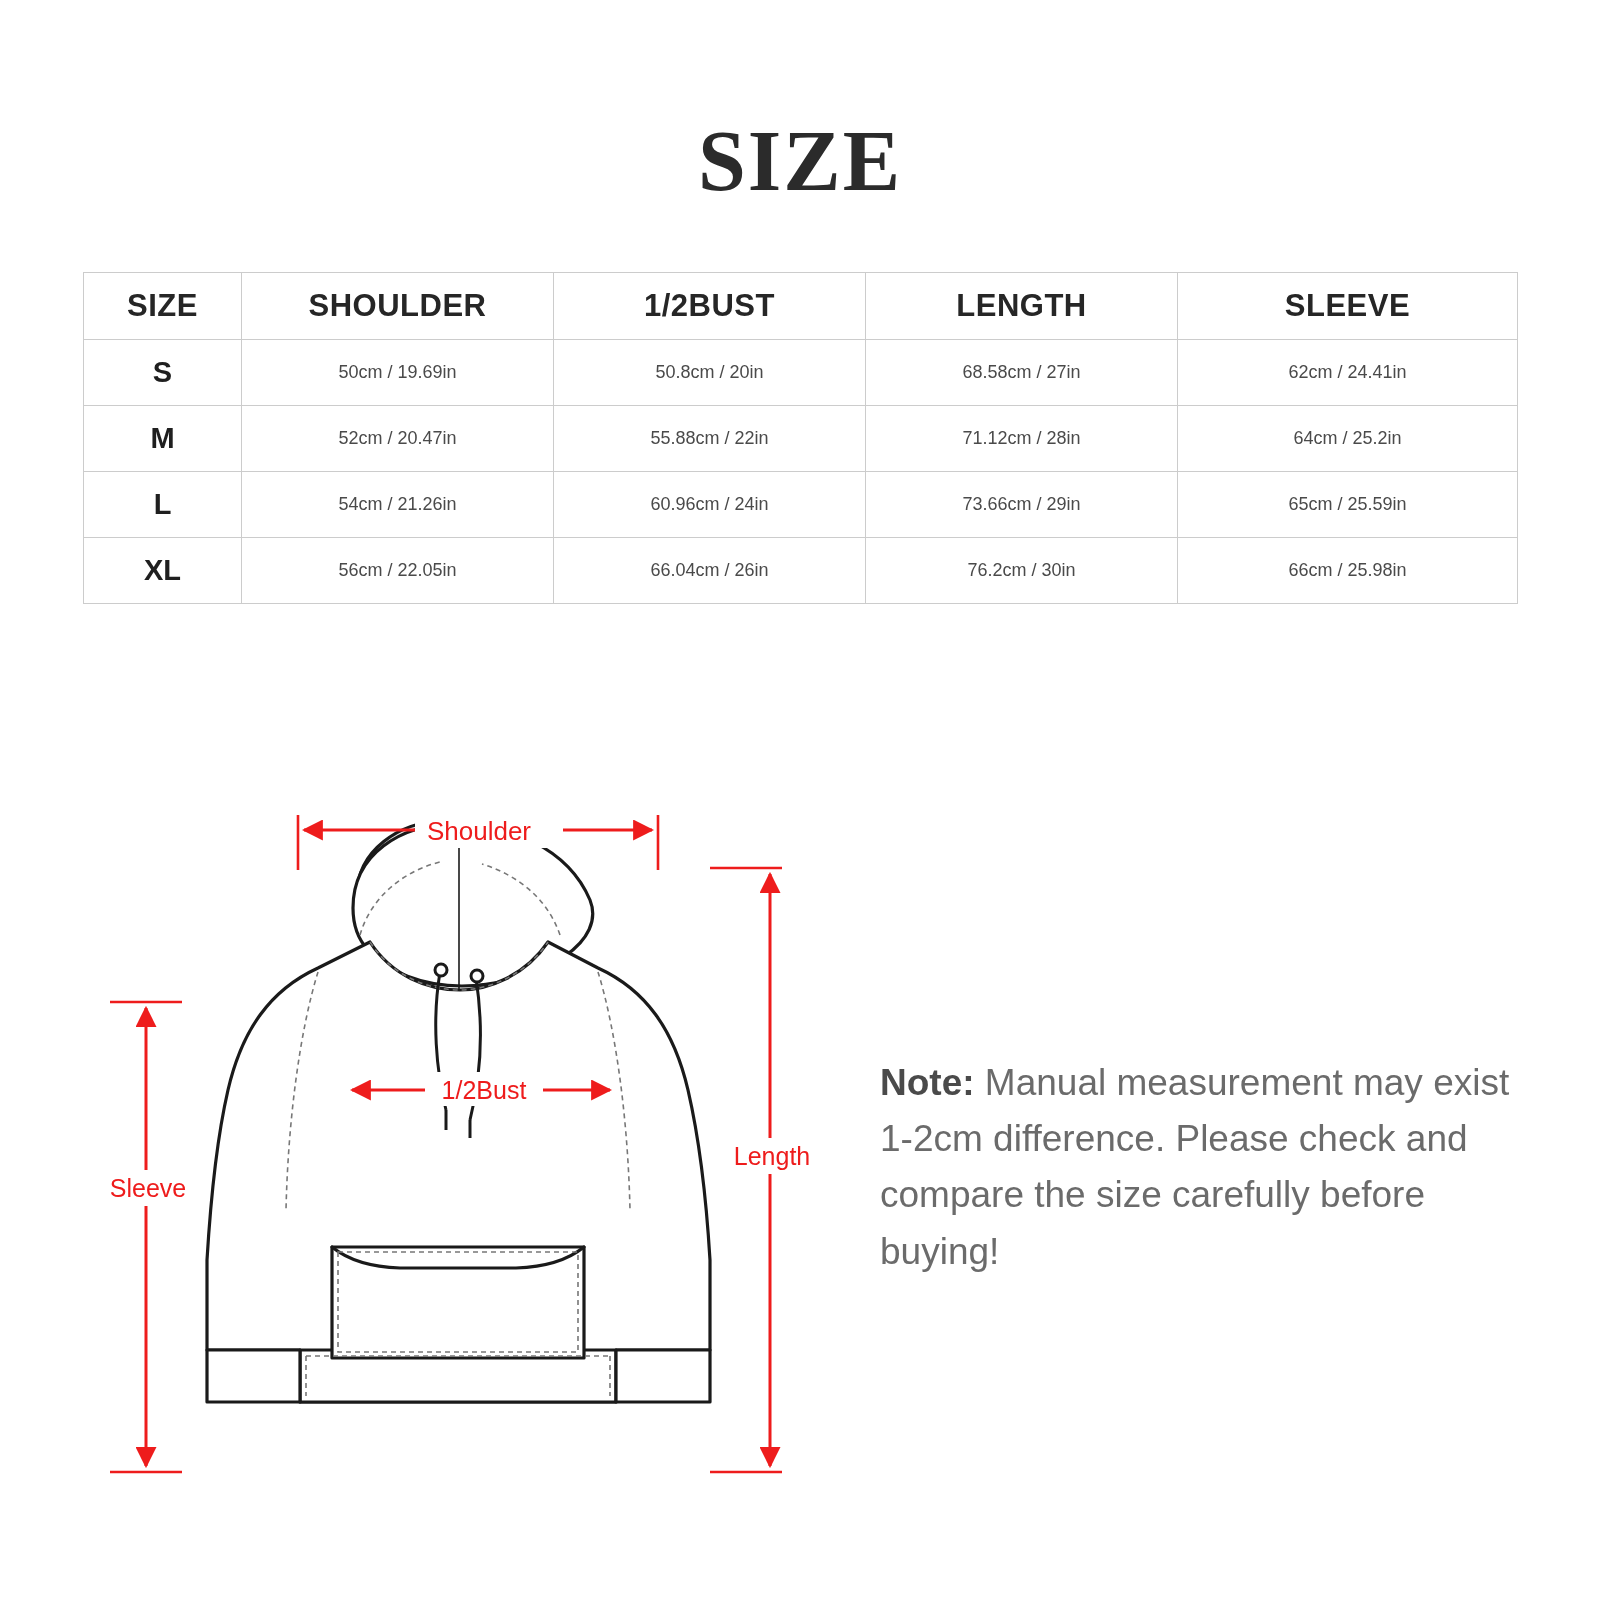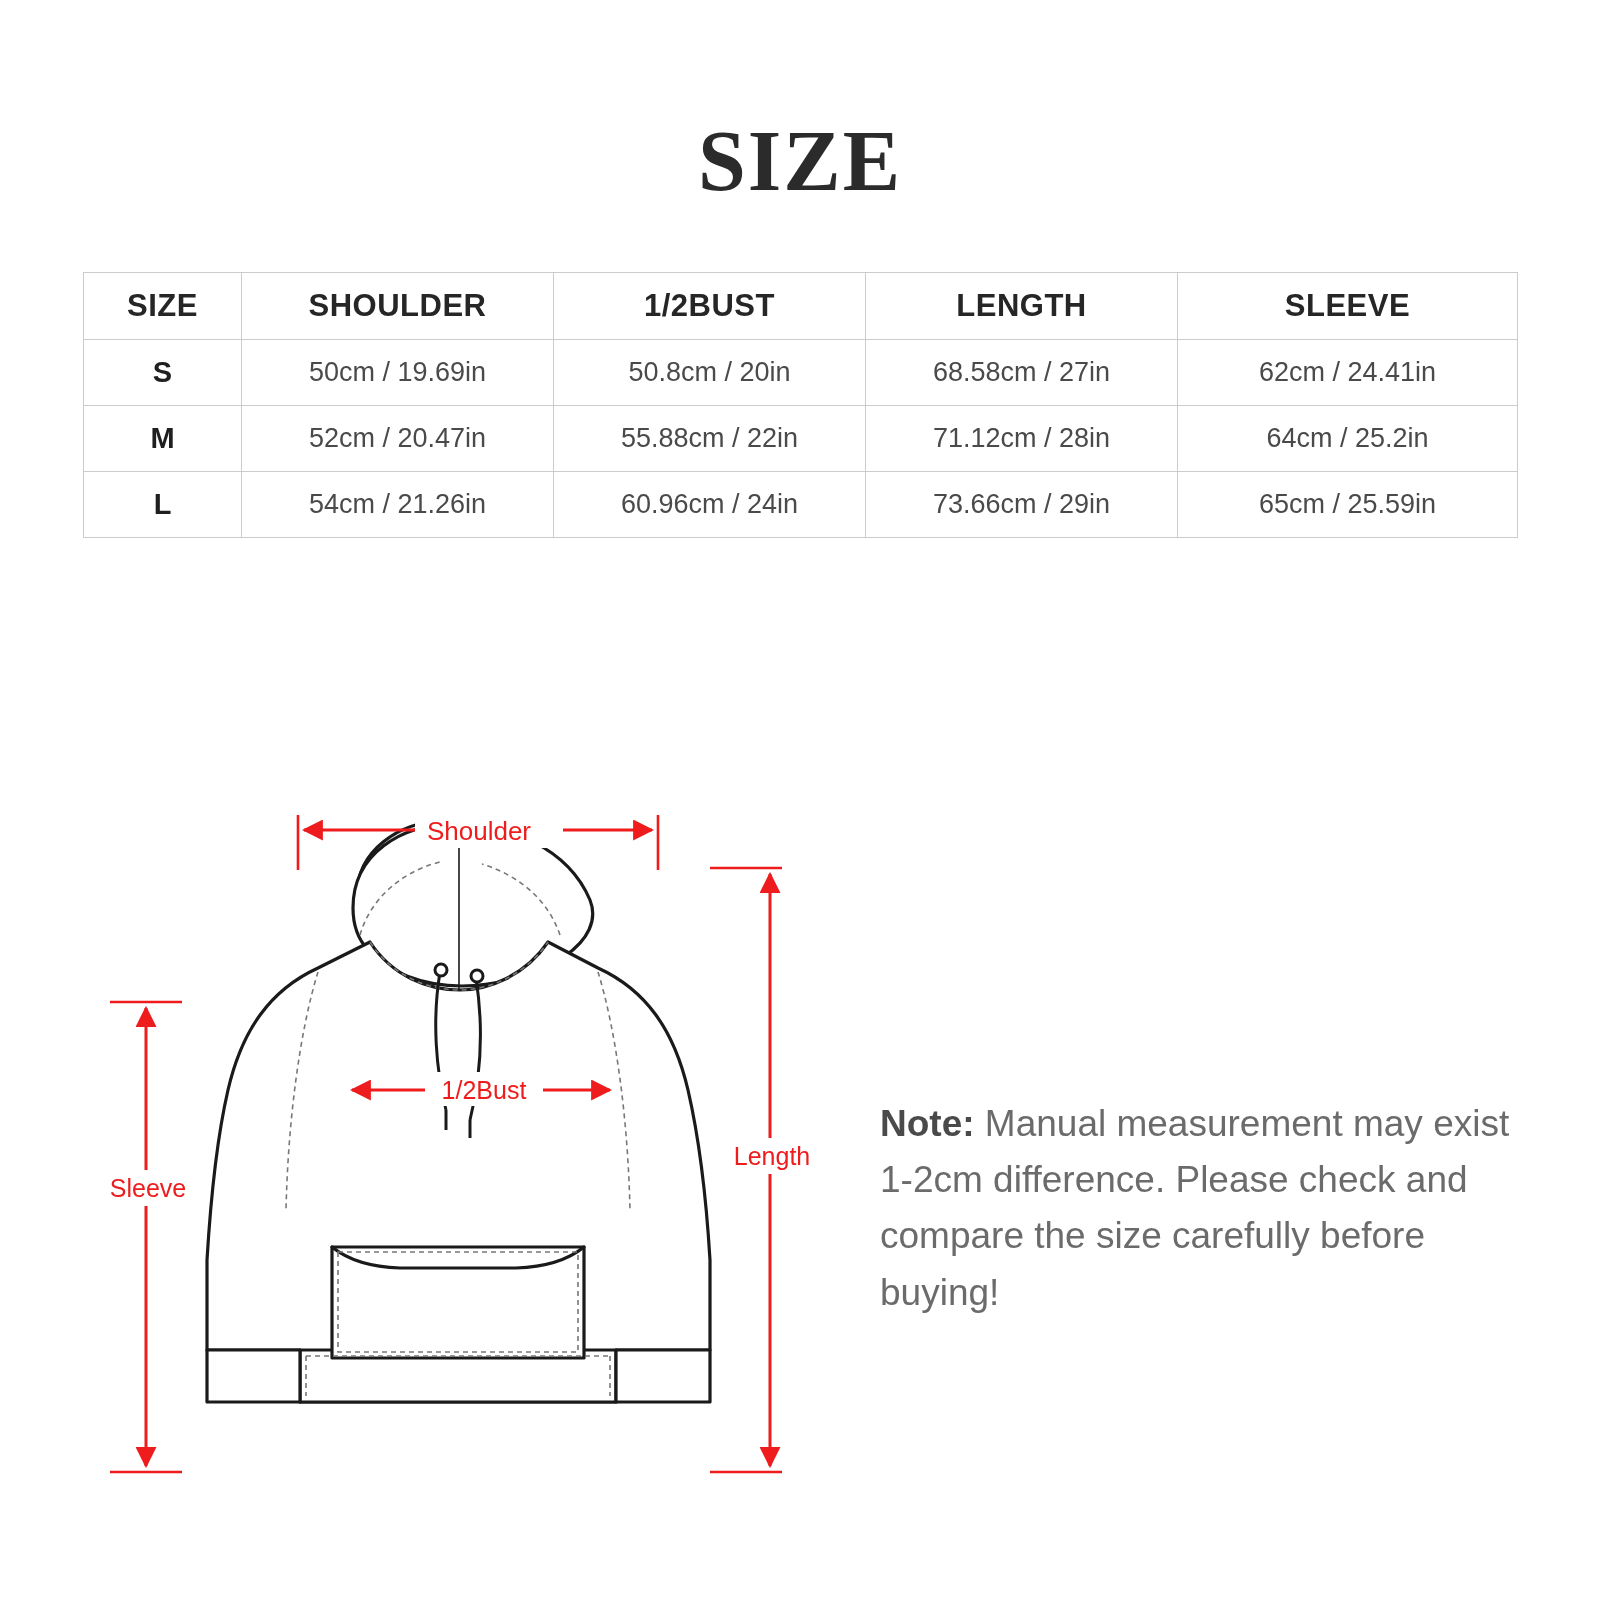--- a/index.html
+++ b/index.html
@@ -48,21 +48,21 @@
   }
   .size-table th {
     height: 64px;
     font-size: 31px;
     font-weight: 700;
     color: #262626;
     letter-spacing: 0.5px;
   }
   .size-table td {
     height: 63px;
-    font-size: 27px;
+    font-size: 18px;
     font-weight: 400;
     color: #4a4a4a;
   }
   .size-table td.size-cell {
     font-size: 29px;
     font-weight: 700;
     color: #1f1f1f;
   }
   .col-size { width: 158px; }
   .col-shoulder { width: 312px; }
@@ -76,21 +76,21 @@
     top: 790px;
     left: 70px;
     width: 780px;
     height: 740px;
   }
   .diagram svg { display: block; }
 
   
   .note {
     position: absolute;
-    top: 1096px;
+    top: 1055px;
     left: 880px;
     width: 630px;
     font-size: 37px;
     line-height: 1.52;
     color: #6b6b6b;
     font-family: "Liberation Sans", sans-serif;
   }
   .note b {
     color: #4a4a4a;
     font-weight: 700;
@@ -132,20 +132,27 @@
       <td>55.88cm / 22in</td>
       <td>71.12cm / 28in</td>
       <td>64cm / 25.2in</td>
     </tr>
     <tr>
       <td class="size-cell">L</td>
       <td>54cm / 21.26in</td>
       <td>60.96cm / 24in</td>
       <td>73.66cm / 29in</td>
       <td>65cm / 25.59in</td>
+    </tr>
+    <tr>
+      <td class="size-cell">XL</td>
+      <td>56cm / 22.05in</td>
+      <td>66.04cm / 26in</td>
+      <td>76.2cm / 30in</td>
+      <td>66cm / 25.98in</td>
     </tr>
   </tbody>
 </table>
 
 <div class="diagram">
   <svg width="780" height="740" viewBox="0 0 780 740" xmlns="http://www.w3.org/2000/svg">
     <defs>
       <marker id="arrowR" viewBox="0 0 10 10" refX="9" refY="5" markerWidth="7" markerHeight="7" orient="auto-start-reverse">
         <path d="M 0 0 L 10 5 L 0 10 z" fill="#ee1c1c"></path>
       </marker>

